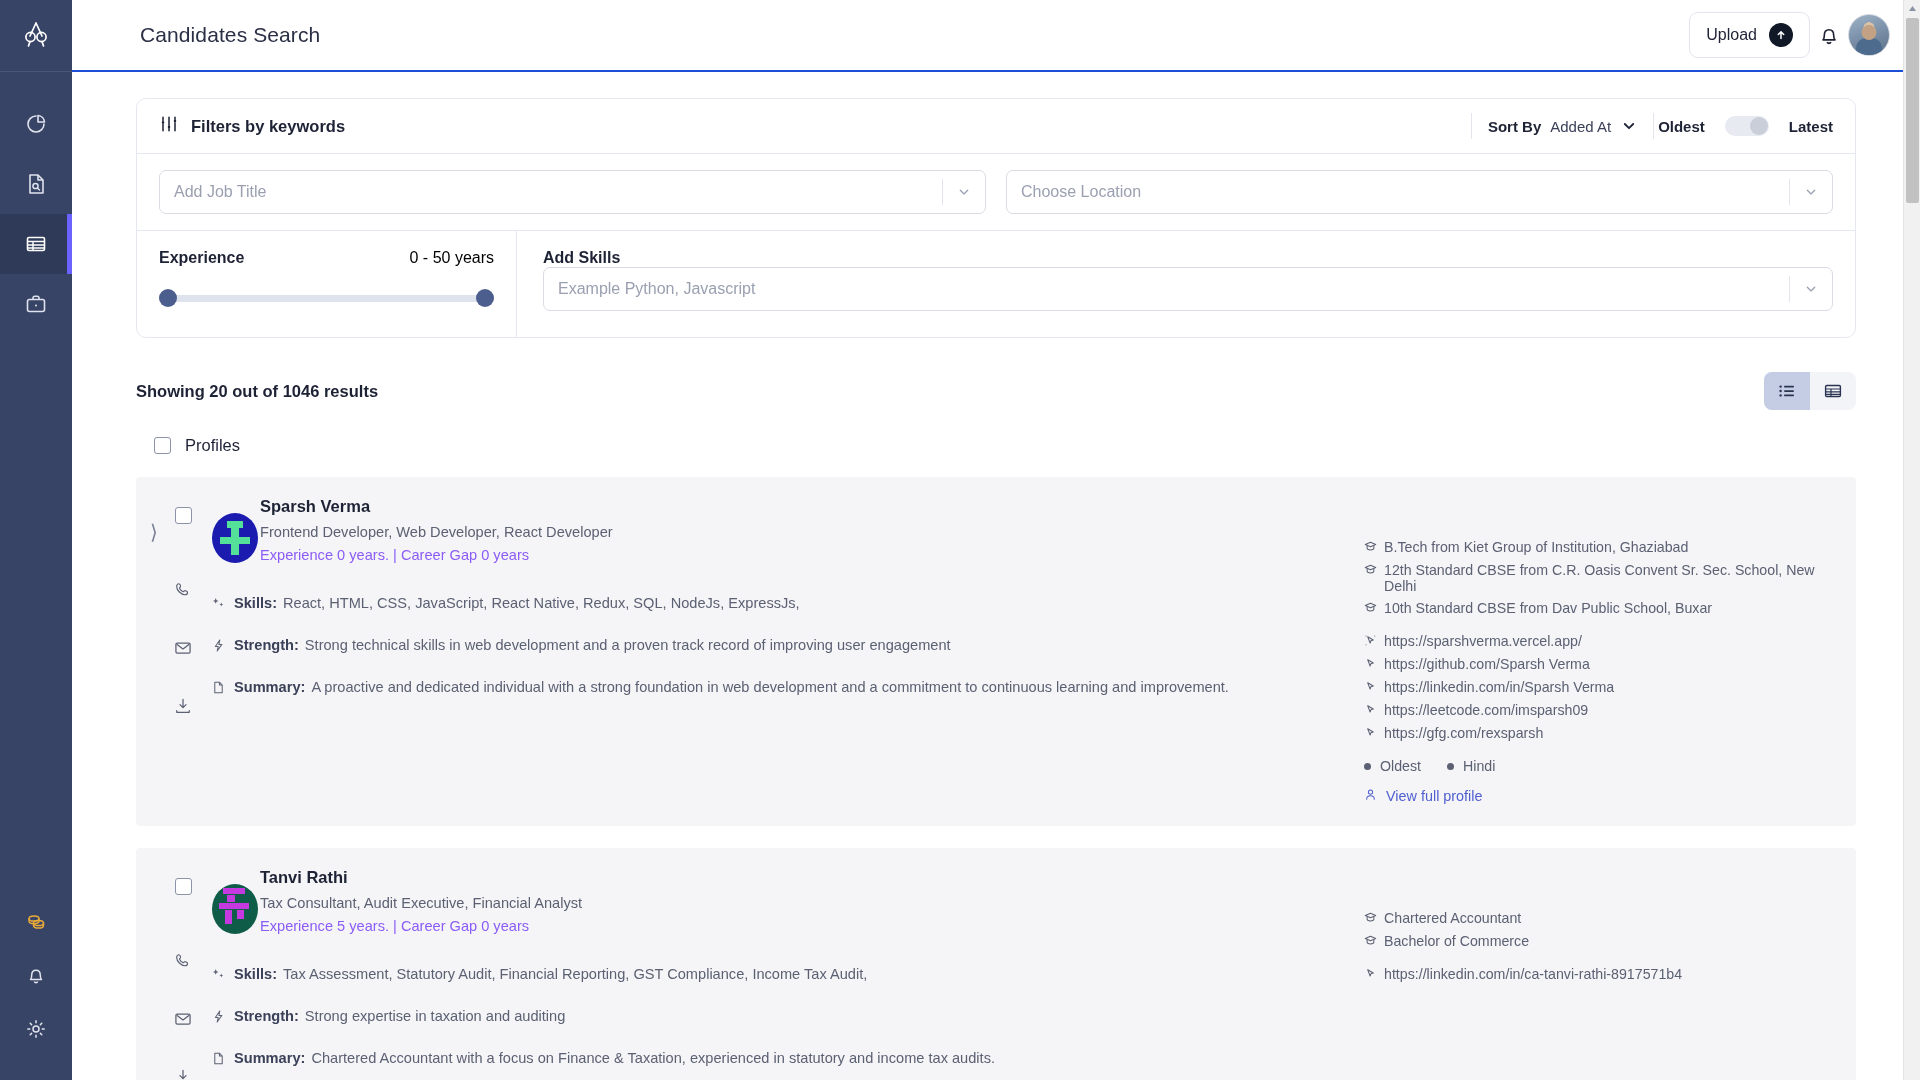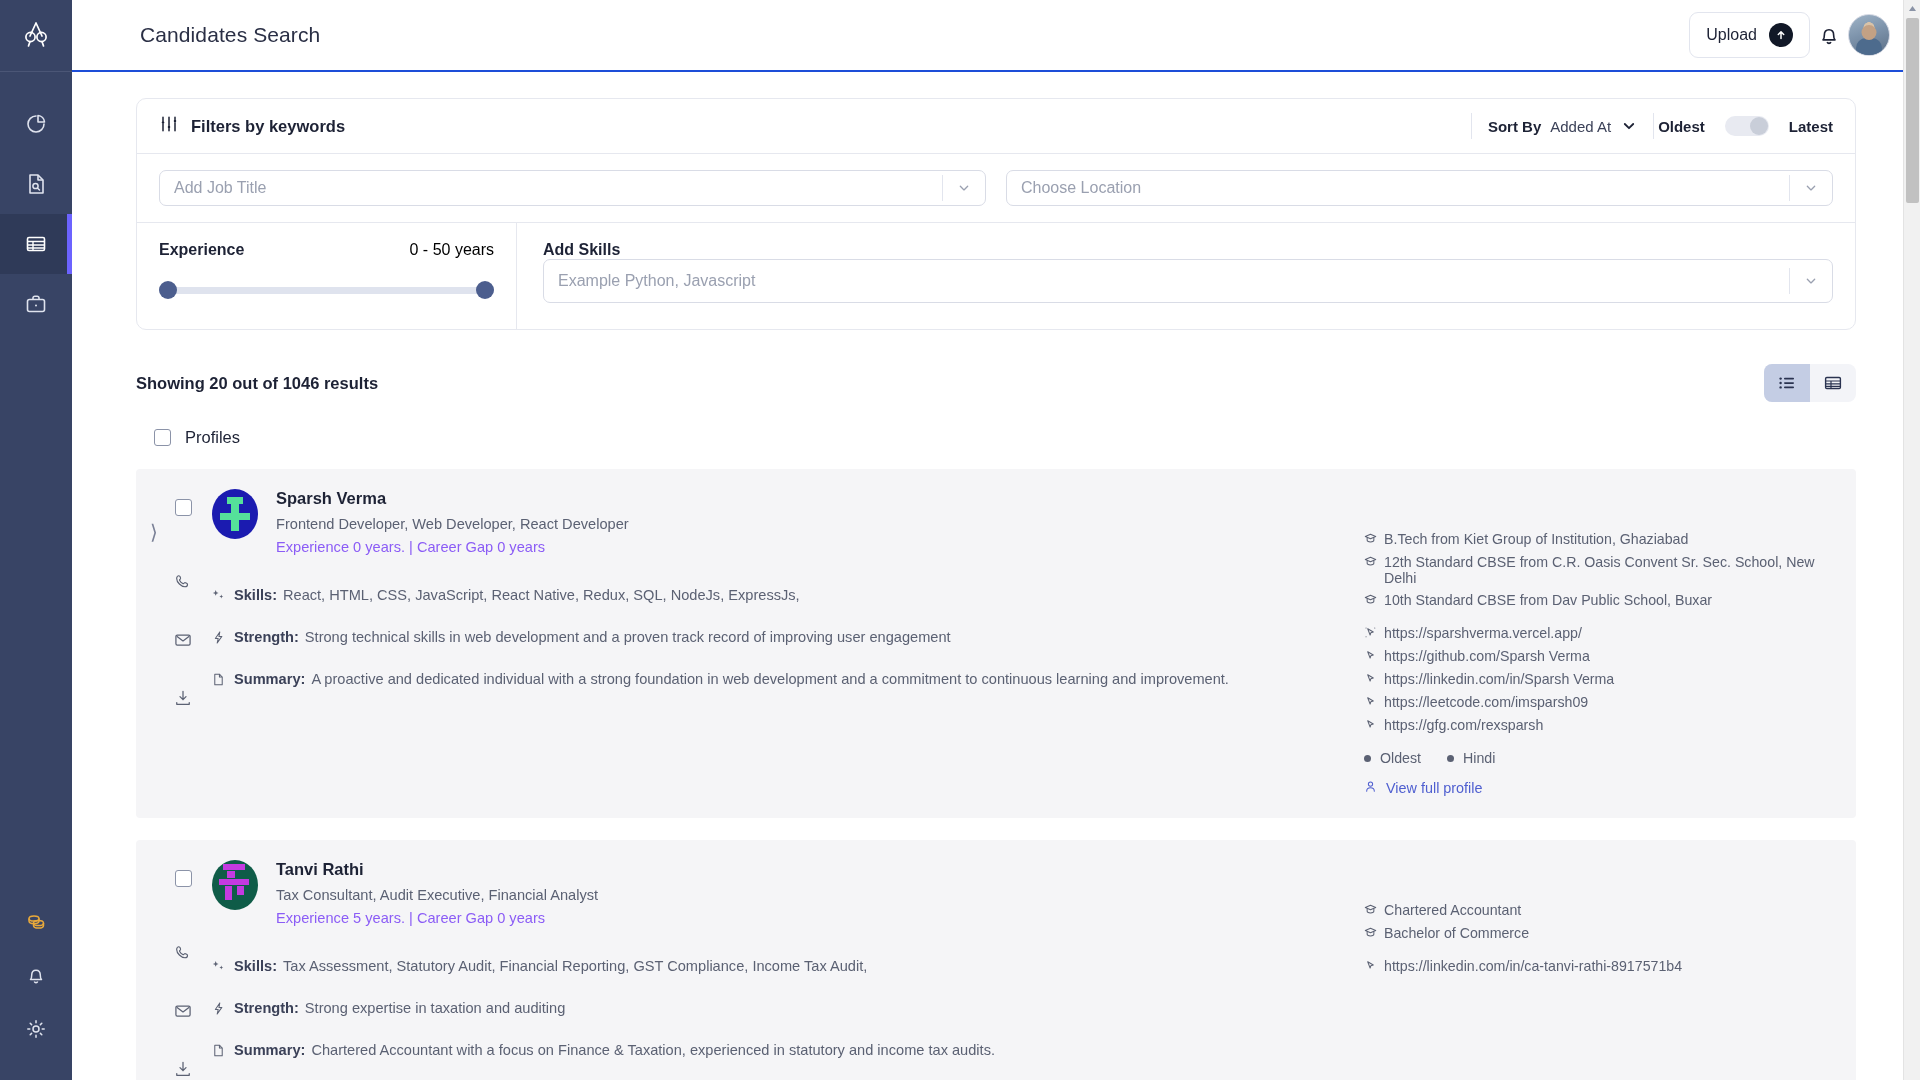--- a/index.html
+++ b/index.html
@@ -109,21 +109,21 @@
     width: 44px; height: 20px; border-radius: 12px;
     background: #e8eaf1; position: relative; cursor: pointer;
   }
   .switch::after {
     content:""; position:absolute; right:1px; top:1px;
     width:18px; height:18px; border-radius:50%; background:#c9ced9;
   }
 
   .filters-row1 { padding: 16px 22px; border-bottom: 1px solid #e6e8ef; display:flex; gap: 20px; }
   .select-box {
-    flex: 1 1 0; height: 36px; border: 1px solid #d9dce6; border-radius: 7px;
+    flex: 1 1 0; height: 44px; border: 1px solid #d9dce6; border-radius: 7px;
     display:flex; align-items:center; padding: 0 0 0 14px; background:#fff; cursor:text;
   }
   .select-box .ph { font-size: 16px; color: #9aa0b0; }
   .select-sep { margin-left:auto; width:1px; height:26px; background:#e2e5ee; }
   .select-caret { width: 42px; display:flex; align-items:center; justify-content:center; cursor:pointer; }
 
   .filters-row2 { display:flex; }
   .exp-pane { width: 380px; flex:0 0 380px; padding: 18px 22px 26px 22px; border-right:1px solid #e6e8ef; }
   .exp-top { display:flex; align-items:center; justify-content:space-between;gap:48px; }
   .exp-label { font-size: 16px; font-weight:700; color:#1d2235; }
@@ -161,21 +161,21 @@
     margin: 22px 20px 0 20px; background:#f5f5f7; border-radius:4px;
     display:flex; padding: 20px 22px 22px 18px; position:relative;
   }
   .card-left-col { width: 58px; flex:0 0 58px; display:flex; flex-direction:column; align-items:center; }
   .card-chk { margin-top: 10px; }
   .action-icons { margin-top: 56px; display:flex; flex-direction:column; gap: 38px; align-items:center; }
   .action-icons .ic { cursor:pointer; display:flex; }
 
   .card-body { flex:1 1 auto; display:flex; }
   .col-main { flex: 1 1 0; padding-right: 24px; }
-  .avatar-row { display:flex; gap: 18px; }
+  .avatar-row { display:flex; gap: 2px; align-items: flex-end; }
   .cand-avatar { width:46px; height:50px; border-radius:50%; flex:0 0 46px; }
   .cand-name { font-size:16.5px; font-weight:700; color:#1d2235; }
   .cand-roles { font-size:14.6px; color:#5b6173; margin-top: 8px; }
   .cand-exp { font-size:14.6px; color:#8b5cf6; margin-top: 7px; }
   .meta-list { margin-top: 30px; }
   .meta-line { display:flex; margin-bottom: 18px; font-size:14.6px; line-height:1.5; }
   .meta-icon { flex:0 0 22px; padding-top:2px; color:#5b6173; }
   .meta-key { font-weight:700; color:#3b4158; margin-right:6px; white-space:nowrap; }
   .meta-val { color:#5b6173; }
 

